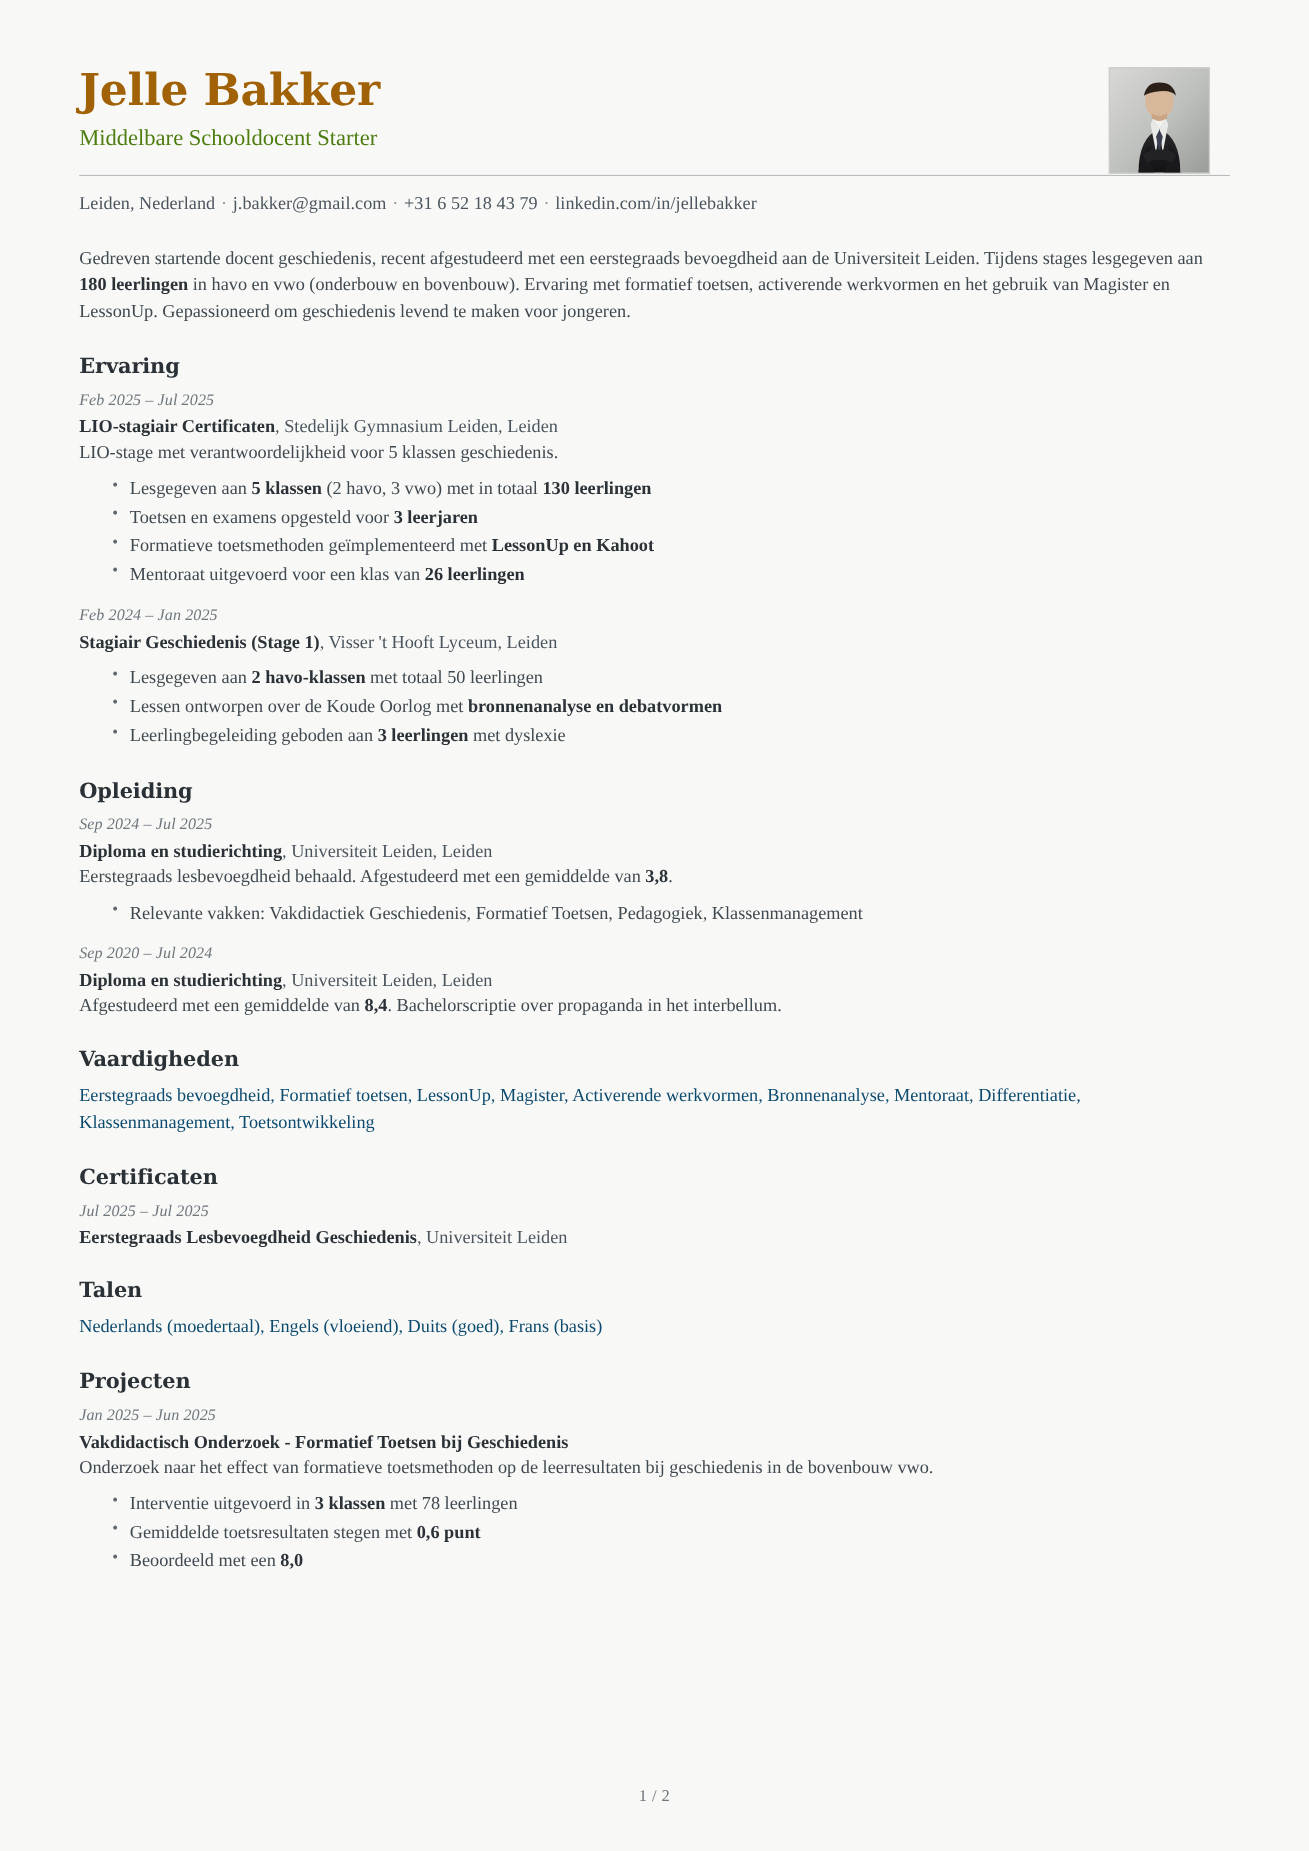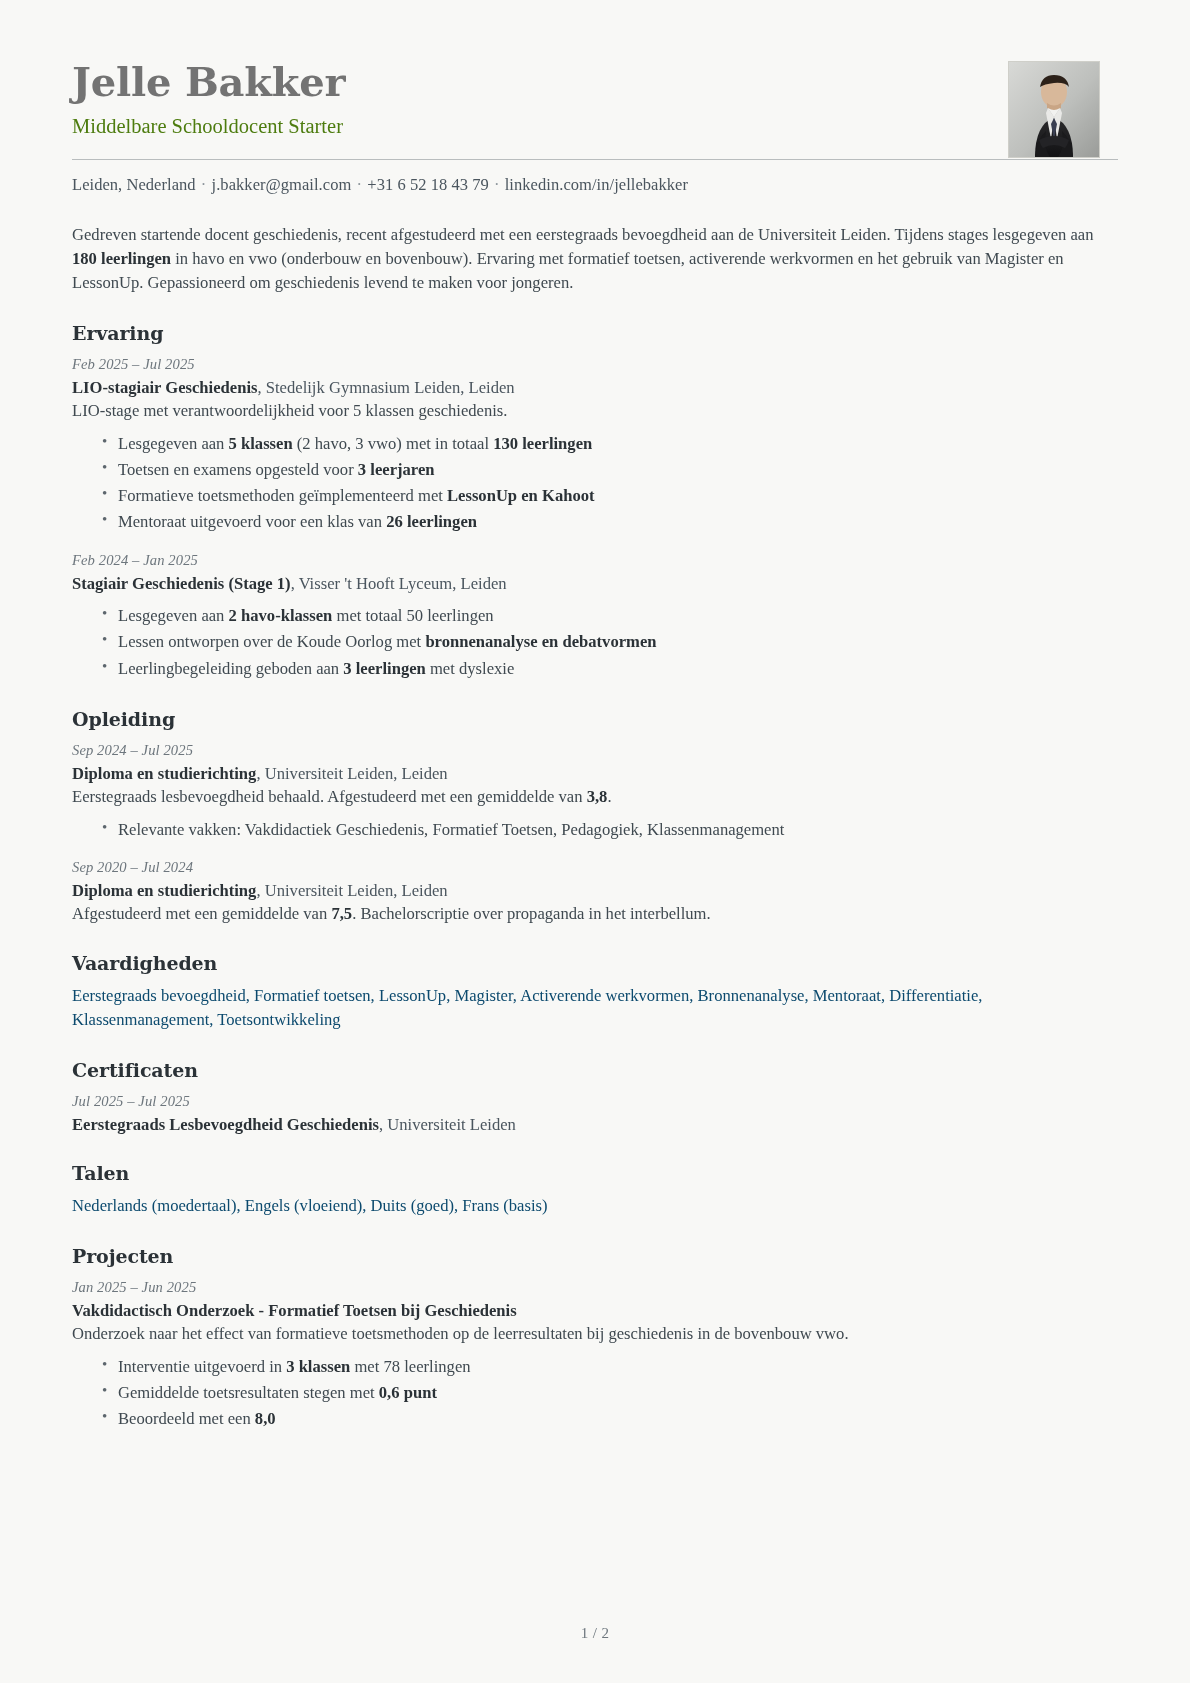--- a/index.html
+++ b/index.html
@@ -33,21 +33,21 @@
     position: relative;
     padding-top: 62px;
     min-height: 100px;
   }
   .name {
     font-family: "DejaVu Serif", "Liberation Serif", serif;
     font-weight: 700;
     font-size: 40px;
     line-height: 1.02;
     letter-spacing: -0.2px;
-    color: #737373;
+    color: #a16207;
     margin: 0;
   }
   .title {
     font-size: 20.5px;
     line-height: 1.25;
     color: #4d7c0f;
     margin: 11px 0 0 0;
     font-weight: 400;
   }
   .photo {
@@ -218,21 +218,21 @@
 
     <div class="summary">
       <span>Gedreven startende docent geschiedenis, recent afgestudeerd met een eerstegraads bevoegdheid aan de Universiteit Leiden. Tijdens stages lesgegeven aan </span><b>180 leerlingen</b><span> in havo en vwo (onderbouw en bovenbouw). Ervaring met formatief toetsen, activerende werkvormen en het gebruik van Magister en LessonUp. Gepassioneerd om geschiedenis levend te maken voor jongeren.</span>
     </div>
 
     <div class="section">
       <h2 class="section-title">Ervaring</h2>
 
       <div class="entry">
         <div class="date">Feb 2025 – Jul 2025</div>
-        <div class="role"><b>LIO-stagiair Geschiedenis</b><span>, Stedelijk Gymnasium Leiden, Leiden</span></div>
+        <div class="role"><b>LIO-stagiair Certificaten</b><span>, Stedelijk Gymnasium Leiden, Leiden</span></div>
         <div class="desc">LIO-stage met verantwoordelijkheid voor 5 klassen geschiedenis.</div>
         <ul class="bullets">
           <li><span>Lesgegeven aan </span><b>5 klassen</b><span> (2 havo, 3 vwo) met in totaal </span><b>130 leerlingen</b></li>
           <li><span>Toetsen en examens opgesteld voor </span><b>3 leerjaren</b></li>
           <li><span>Formatieve toetsmethoden geïmplementeerd met </span><b>LessonUp en Kahoot</b></li>
           <li><span>Mentoraat uitgevoerd voor een klas van </span><b>26 leerlingen</b></li>
         </ul>
       </div>
 
       <div class="entry">
@@ -254,21 +254,21 @@
         <div class="role"><b>Diploma en studierichting</b><span>, Universiteit Leiden, Leiden</span></div>
         <div class="desc"><span>Eerstegraads lesbevoegdheid behaald. Afgestudeerd met een gemiddelde van </span><b>3,8</b><span>.</span></div>
         <ul class="bullets">
           <li><span>Relevante vakken: Vakdidactiek Geschiedenis, Formatief Toetsen, Pedagogiek, Klassenmanagement</span></li>
         </ul>
       </div>
 
       <div class="entry">
         <div class="date">Sep 2020 – Jul 2024</div>
         <div class="role"><b>Diploma en studierichting</b><span>, Universiteit Leiden, Leiden</span></div>
-        <div class="desc"><span>Afgestudeerd met een gemiddelde van </span><b>7,5</b><span>. Bachelorscriptie over propaganda in het interbellum.</span></div>
+        <div class="desc"><span>Afgestudeerd met een gemiddelde van </span><b>8,4</b><span>. Bachelorscriptie over propaganda in het interbellum.</span></div>
       </div>
     </div>
 
     <div class="section">
       <h2 class="section-title">Vaardigheden</h2>
       <div class="plain">Eerstegraads bevoegdheid, Formatief toetsen, LessonUp, Magister, Activerende werkvormen, Bronnenanalyse, Mentoraat, Differentiatie, Klassenmanagement, Toetsontwikkeling</div>
     </div>
 
     <div class="section">
       <h2 class="section-title">Certificaten</h2>

